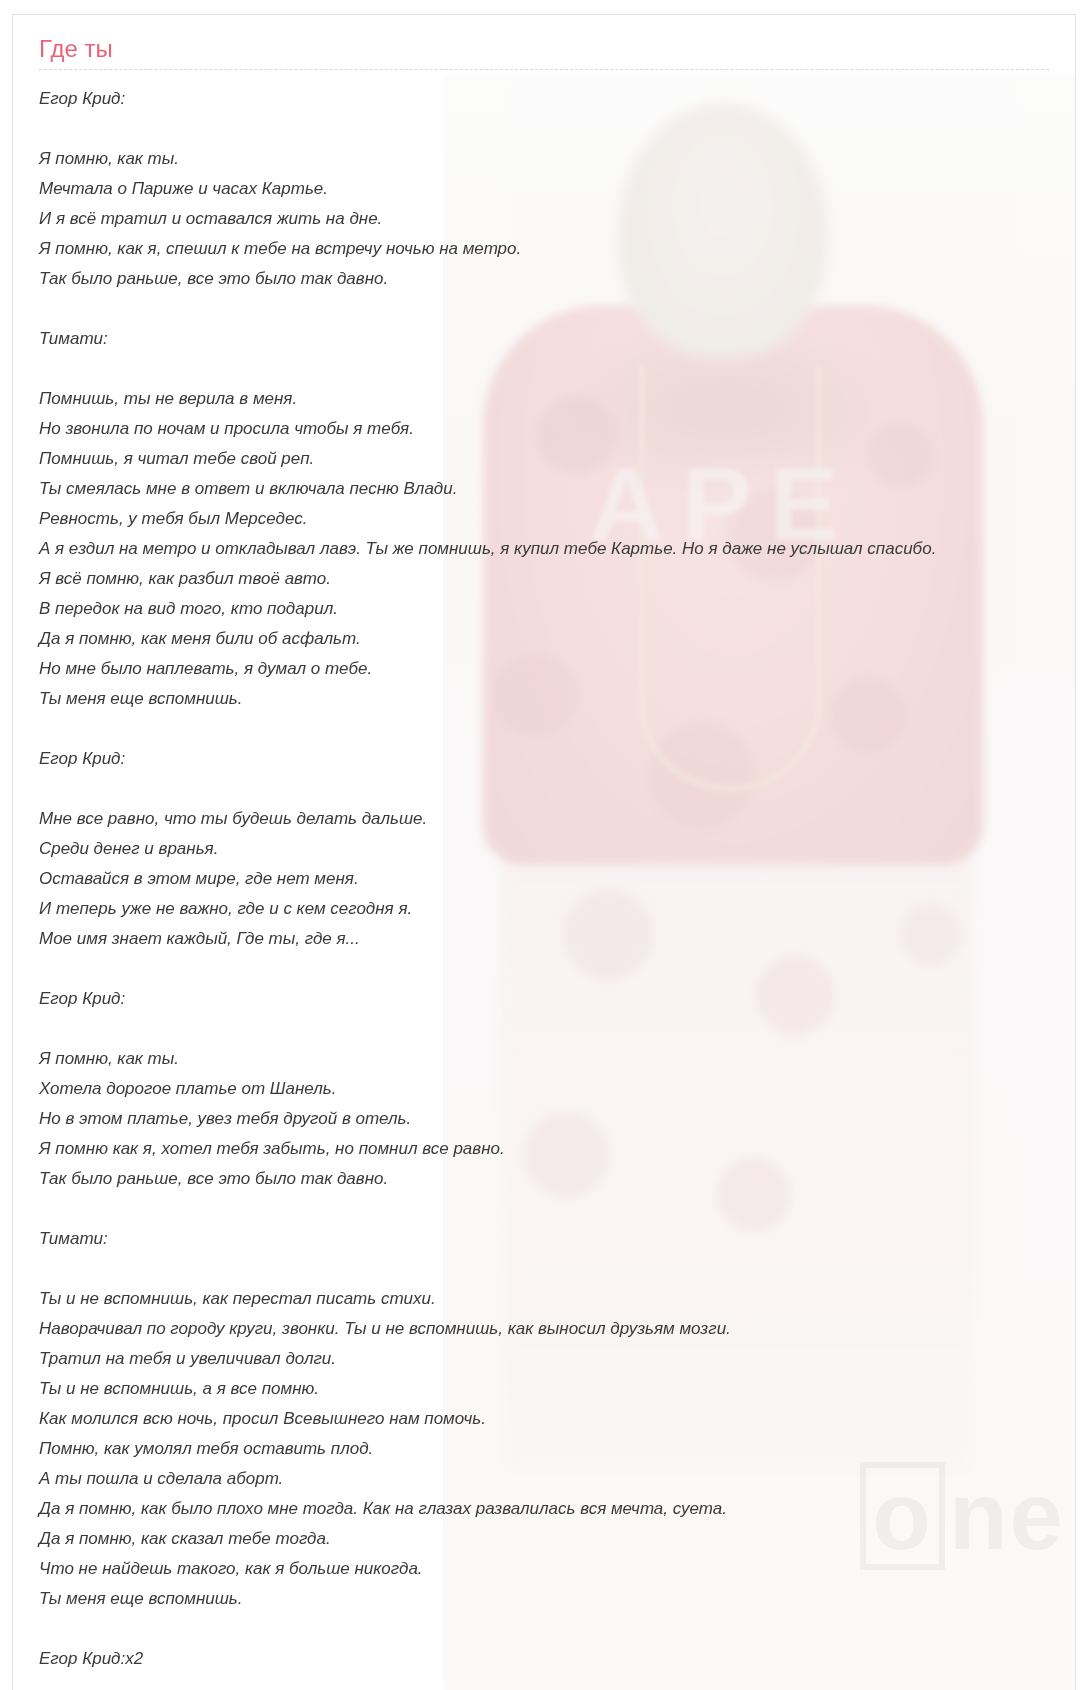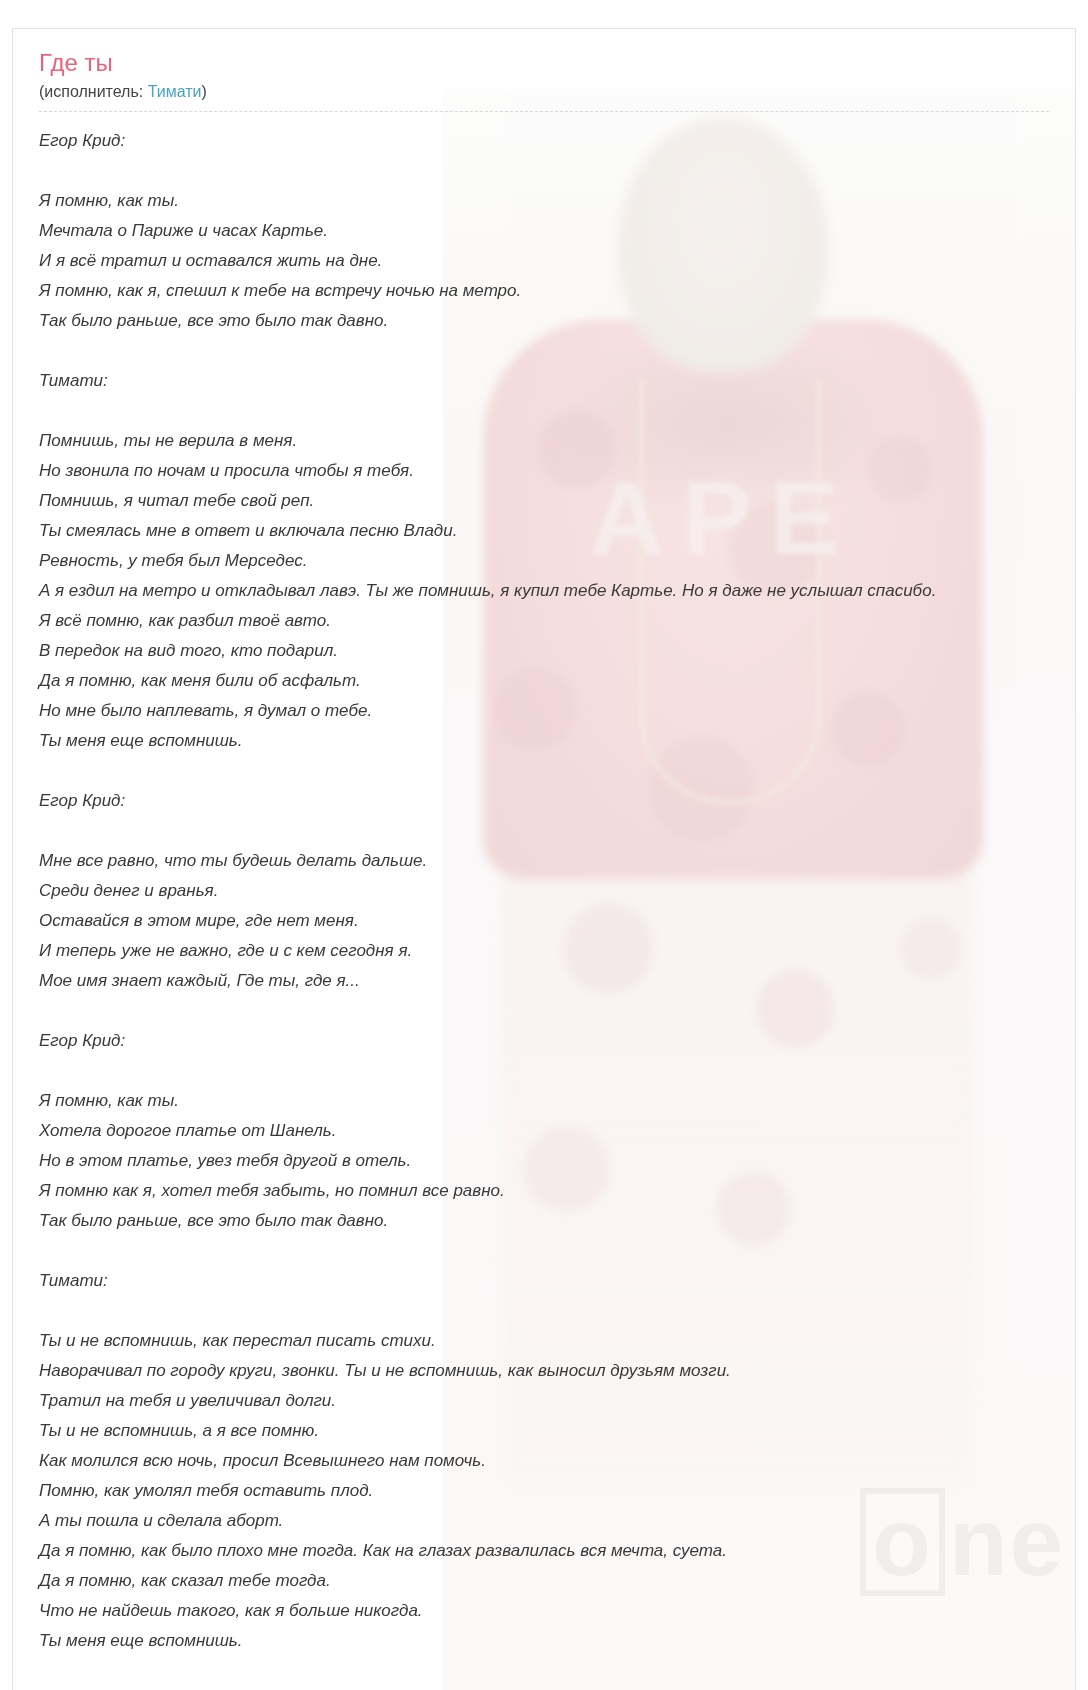--- a/index.html
+++ b/index.html
@@ -16,21 +16,21 @@
   }
 
   
   .page {
     position: absolute;
     left: 0; top: 0;
     width: 1088px;
     height: 1690px;
     background: #ffffff;
     box-sizing: border-box;
-    padding: 28px 12px 0 12px;
+    padding: 14px 12px 0 12px;
   }
 
   .card {
     position: relative;
     width: 1064px;
     min-height: 1676px;
     box-sizing: border-box;
     border: 1px solid #e2e2e2;
     border-bottom: none;
     background: #ffffff;
@@ -208,23 +208,19 @@
 
     <div class="watermark">
       <div class="wm-logo">
         <span class="box">o</span><span>ne</span>
       </div>
 
     </div>
 
     <div class="content">
       <h1 class="song-title">Где ты</h1>
-      <div class="artist-line">
-        <span>(исполнитель:</span>
-        <a href="#">Тимати</a><span>)</span>
-      </div>
       <hr class="divider">
 
       <div class="lyrics" id="lyrics"><span class="line">Егор Крид:</span><span class="blank"></span><span class="line">Я помню, как ты.</span><span class="line">Мечтала о Париже и часах Картье.</span><span class="line">И я всё тратил и оставался жить на дне.</span><span class="line">Я помню, как я, спешил к тебе на встречу ночью на метро.</span><span class="line">Так было раньше, все это было так давно.</span><span class="blank"></span><span class="line">Тимати:</span><span class="blank"></span><span class="line">Помнишь, ты не верила в меня.</span><span class="line">Но звонила по ночам и просила чтобы я тебя.</span><span class="line">Помнишь, я читал тебе свой реп.</span><span class="line">Ты смеялась мне в ответ и включала песню Влади.</span><span class="line">Ревность, у тебя был Мерседес.</span><span class="line">А я ездил на метро и откладывал лавэ. Ты же помнишь, я купил тебе Картье. Но я даже не услышал спасибо.</span><span class="line">Я всё помню, как разбил твоё авто.</span><span class="line">В передок на вид того, кто подарил.</span><span class="line">Да я помню, как меня били об асфальт.</span><span class="line">Но мне было наплевать, я думал о тебе.</span><span class="line">Ты меня еще вспомнишь.</span><span class="blank"></span><span class="line">Егор Крид:</span><span class="blank"></span><span class="line">Мне все равно, что ты будешь делать дальше.</span><span class="line">Среди денег и вранья.</span><span class="line">Оставайся в этом мире, где нет меня.</span><span class="line">И теперь уже не важно, где и с кем сегодня я.</span><span class="line">Мое имя знает каждый, Где ты, где я...</span><span class="blank"></span><span class="line">Егор Крид:</span><span class="blank"></span><span class="line">Я помню, как ты.</span><span class="line">Хотела дорогое платье от Шанель.</span><span class="line">Но в этом платье, увез тебя другой в отель.</span><span class="line">Я помню как я, хотел тебя забыть, но помнил все равно.</span><span class="line">Так было раньше, все это было так давно.</span><span class="blank"></span><span class="line">Тимати:</span><span class="blank"></span><span class="line">Ты и не вспомнишь, как перестал писать стихи.</span><span class="line">Наворачивал по городу круги, звонки. Ты и не вспомнишь, как выносил друзьям мозги.</span><span class="line">Тратил на тебя и увеличивал долги.</span><span class="line">Ты и не вспомнишь, а я все помню.</span><span class="line">Как молился всю ночь, просил Всевышнего нам помочь.</span><span class="line">Помню, как умолял тебя оставить плод.</span><span class="line">А ты пошла и сделала аборт.</span><span class="line">Да я помню, как было плохо мне тогда. Как на глазах развалилась вся мечта, суета.</span><span class="line">Да я помню, как сказал тебе тогда.</span><span class="line">Что не найдешь такого, как я больше никогда.</span><span class="line">Ты меня еще вспомнишь.</span><span class="blank"></span><span class="line">Егор Крид:х2</span></div>
     </div>
 
   </div>
 </div>
 
 </body></html>

